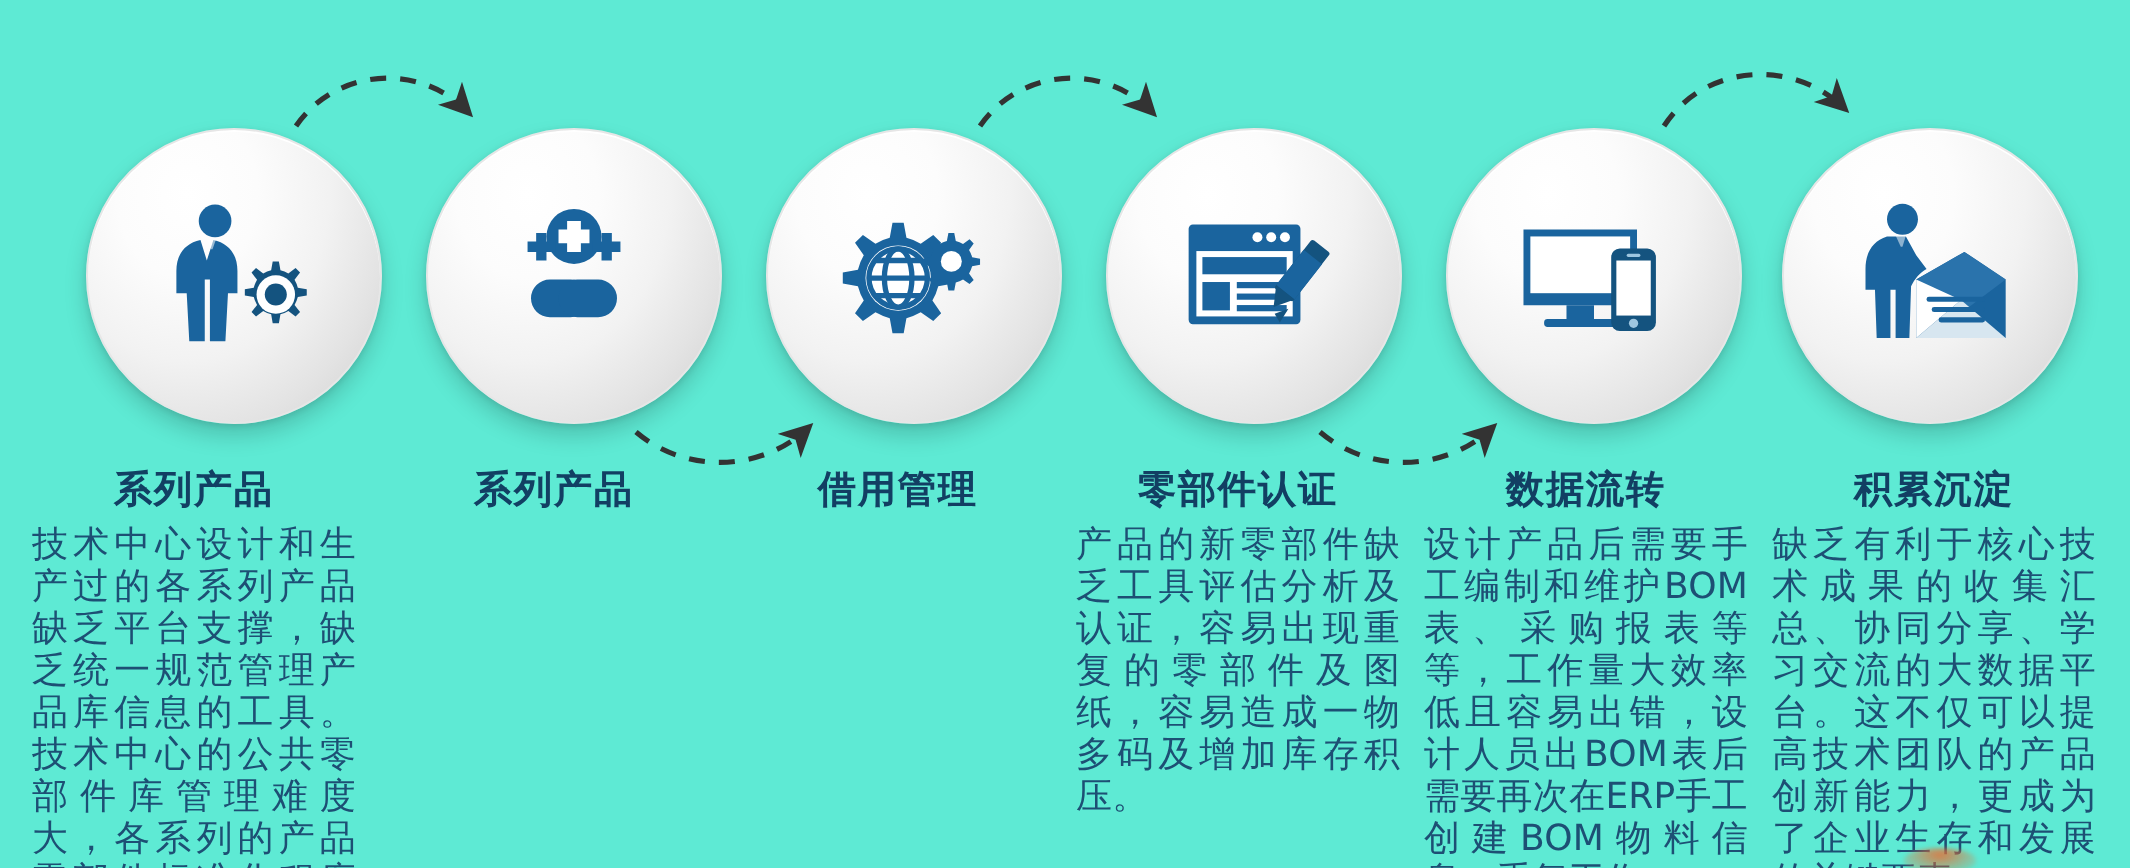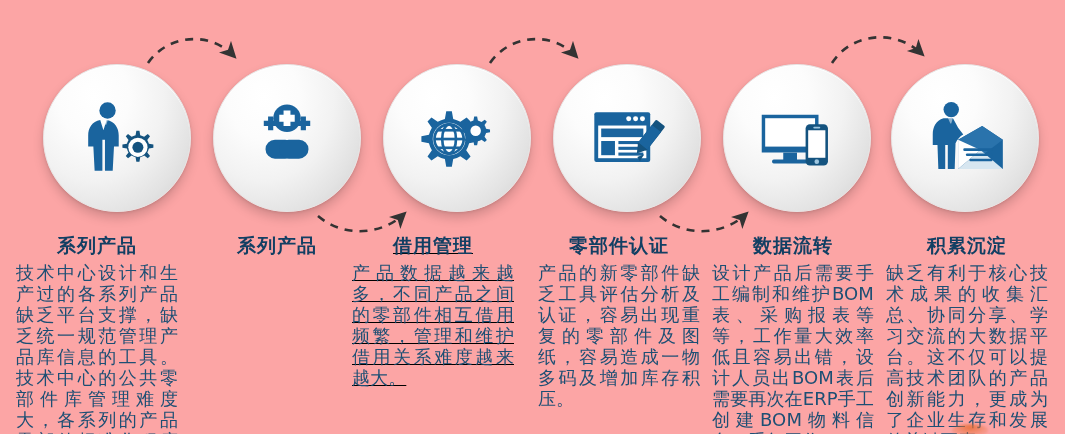--- a/index.html
+++ b/index.html
@@ -13,21 +13,21 @@
     position: relative;
     overflow: hidden;
     font-family: "DejaVu Sans", "Liberation Sans", sans-serif;
   }
 
   #stage {
     position: absolute;
     left: 0; top: 0;
     width: 1065px;
     height: 434px;
-    background: #fca5a5;
+    background: #5eead4;
   }
 
   
   #connectors {
     position: absolute;
     left: 0; top: 0;
     width: 1065px;
     height: 434px;
     pointer-events: none;
   }
@@ -262,23 +262,22 @@
 
     <div class="col" style="left:16px;">
       <div class="col-title">系列产品</div>
       <p class="col-body">技术中心设计和生产过的各系列产品缺乏平台支撑，缺乏统一规范管理产品库信息的工具。技术中心的公共零部件库管理难度大，各系列的产品零部件标准化程度低、设计重用率低。</p>
     </div>
 
     <div class="col" style="left:196px;">
       <div class="col-title">系列产品</div>
     </div>
 
-    <div class="col" style="left:352px;text-decoration:underline;">
+    <div class="col" style="left:368px;">
       <div class="col-title">借用管理</div>
-      <p class="col-body">产品数据越来越多，不同产品之间的零部件相互借用频繁，管理和维护借用关系难度越来越大。</p>
     </div>
 
     <div class="col" style="left:712px;">
       <div class="col-title">数据流转</div>
       <p class="col-body">设计产品后需要手工编制和维护BOM表、采购报表等等，工作量大效率低且容易出错，设计人员出BOM表后需要再次在ERP手工创建BOM物料信息，重复工作。</p>
     </div>
 
     <div class="col" style="left:538px;">
       <div class="col-title">零部件认证</div>
       <p class="col-body">产品的新零部件缺乏工具评估分析及认证，容易出现重复的零部件及图纸，容易造成一物多码及增加库存积压。</p>

